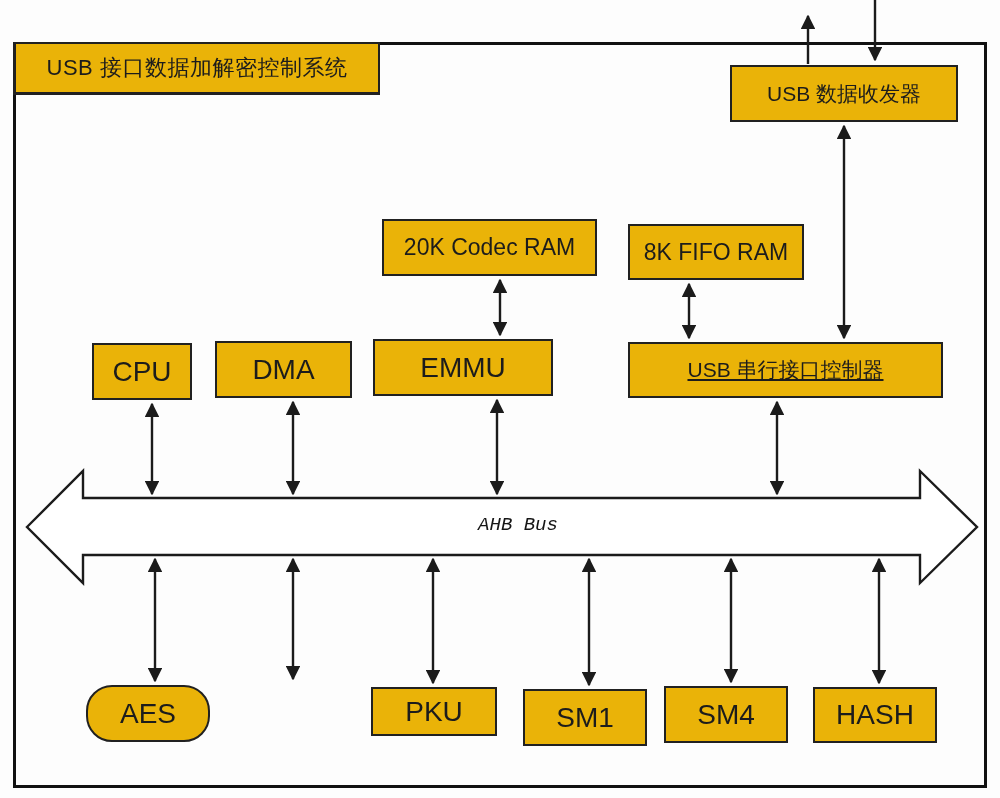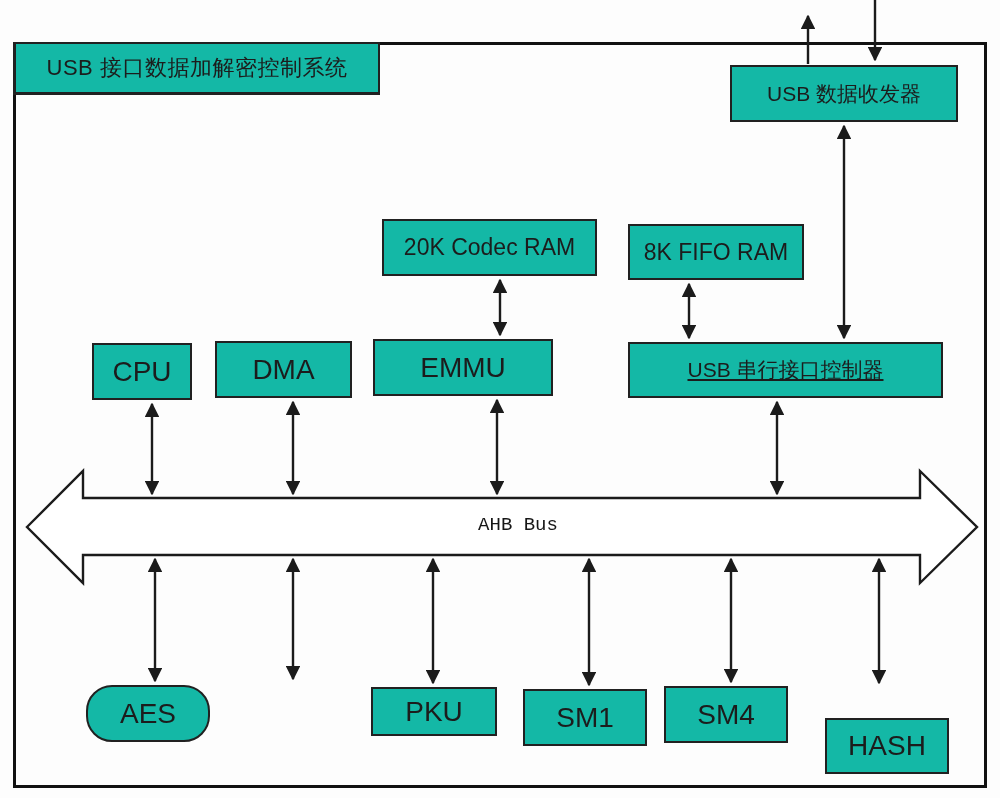--- a/index.html
+++ b/index.html
@@ -17,21 +17,21 @@
   }
   .arrow-layer {
     position: absolute;
     left: 0;
     top: 0;
     z-index: 1;
   }
   .node {
     position: absolute;
     box-sizing: border-box;
-    background: #14b8a6;
+    background: #eab308;
     border: 2px solid #212121;
     display: flex;
     align-items: center;
     justify-content: center;
     color: #1c1c1c;
     z-index: 2;
     white-space: nowrap;
   }
   .title-box {
     border-width: 2px 2px 3px 3px;
@@ -45,20 +45,21 @@
   .bus-label {
     position: absolute;
     left: 436px;
     top: 514px;
     width: 164px;
     text-align: center;
     font-family: "Liberation Mono", monospace;
     font-size: 19px;
     color: #161616;
     z-index: 2;
+    font-style: italic;
   }
 </style>
 </head>
 <body>
 
 <div class="stage">
 
   <svg class="arrow-layer" width="1000" height="798" viewBox="0 0 1000 798">
     <defs>
       <marker id="ah" viewBox="0 0 10 10" refX="9" refY="5" markerWidth="6" markerHeight="6" orient="auto-start-reverse">
@@ -102,15 +103,15 @@
   <div class="node latin-box" style="left:215px; top:341px; width:137px; height:57px;">DMA</div>
   <div class="node latin-box" style="left:373px; top:339px; width:180px; height:57px;">EMMU</div>
   <div class="node cjk-box" style="left:628px; top:342px; width:315px; height:56px;text-decoration:underline;">USB 串行接口控制器</div>
 
   <div class="bus-label">AHB Bus</div>
 
   <div class="node latin-box" style="left:86px; top:685px; width:124px; height:57px;border-radius:26px;">AES</div>
   <div class="node latin-box" style="left:371px; top:687px; width:126px; height:49px;">PKU</div>
   <div class="node latin-box" style="left:523px; top:689px; width:124px; height:57px;">SM1</div>
   <div class="node latin-box" style="left:664px; top:686px; width:124px; height:57px;">SM4</div>
-  <div class="node latin-box" style="left:813px; top:718px; width:124px; height:56px;margin-left:12px;">HASH</div>
+  <div class="node latin-box" style="left:813px; top:687px; width:124px; height:56px;">HASH</div>
 
 </div>
 
 </body></html>

